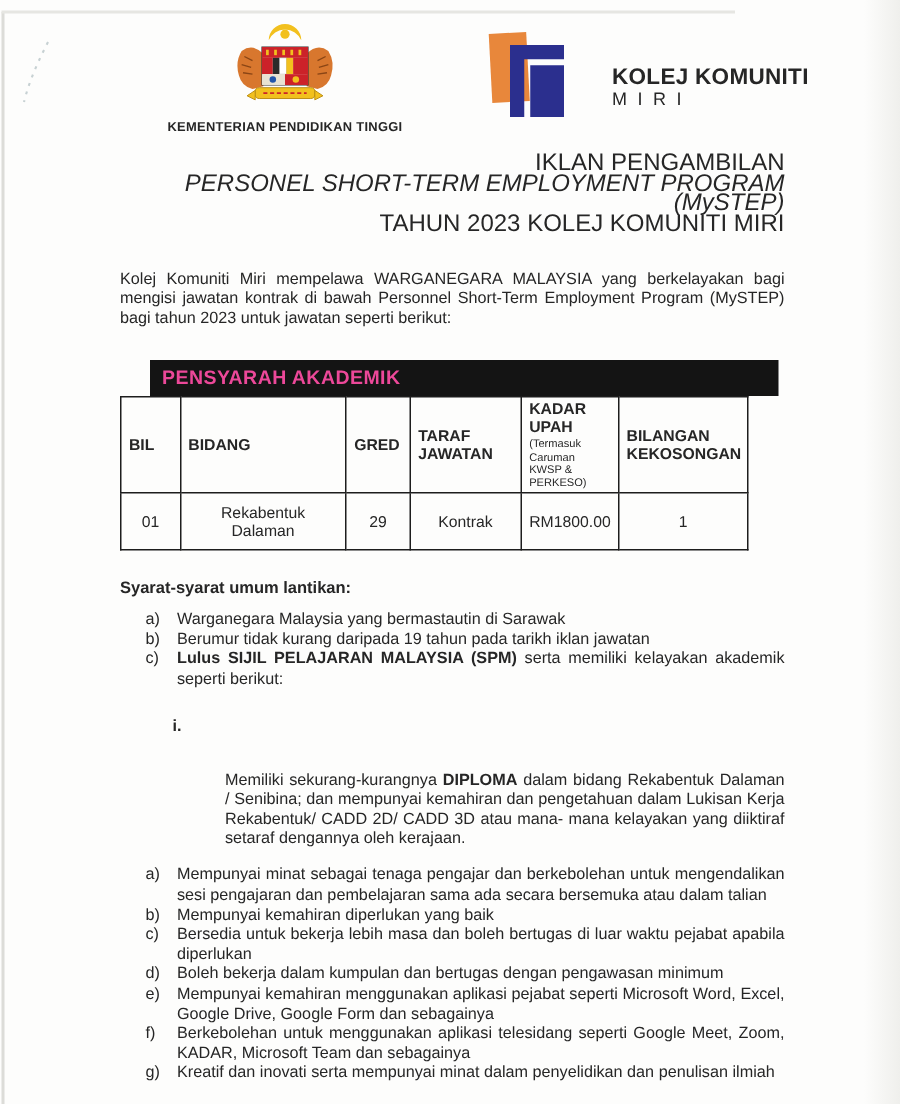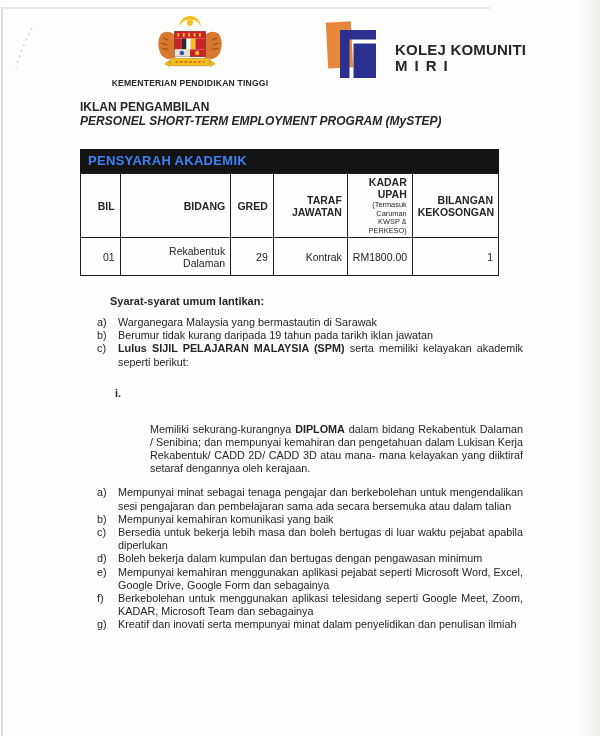--- a/index.html
+++ b/index.html
@@ -15,56 +15,56 @@
   .scan::after{ 
     content:"";position:absolute;left:1px;top:7px;right:110px;height:2px;background:#e6e6e2;
   }
   .content{margin:0 77px 0 80px;}
 
   
   .header-row{display:flex;align-items:flex-start;padding:16px 0 0 102px;}
   .ministry-block{width:176px;text-align:center;}
   .ministry-label{font-size:8.6px;font-weight:bold;letter-spacing:.2px;margin-top:2px;white-space:nowrap;}
   .college-block{display:flex;align-items:center;margin-left:46px;padding-top:4px;}
-  .college-text{margin-left:5px;line-height:1.05;padding-top:14px;}
+  .college-text{margin-left:18px;line-height:1.05;padding-top:14px;}
   .college-line1{font-size:15px;font-weight:bold;letter-spacing:.2px;white-space:nowrap;}
-  .college-line2{font-size:15px;font-weight:700;letter-spacing:7px;}
-
-  
-  .title-block{text-align:left;margin-top:13px;font-weight:bold;font-size:12px;line-height:13.5px;}
+  .college-line2{font-size:12px;font-weight:400;letter-spacing:7px;}
+
+  
+  .title-block{text-align:right;margin-top:13px;font-weight:normal;font-size:16px;line-height:13.5px;}
   .title-line2{font-style:italic;}
 
   
   .intro{margin-top:24px;font-size:10.8px;line-height:13px;text-align:justify;}
 
   
   .vacancy{margin-top:21px;width:419px;}
   .vacancy-caption{
-    box-sizing:border-box;width:419px;height:24px;background:#141414;color:#3b82f6;
-    font-weight:bold;font-size:13px;padding:4px 0 0 8px;letter-spacing:.3px;
+    box-sizing:border-box;width:419px;height:24px;background:#141414;color:#ec4899;
+    font-weight:bold;font-size:13px;padding:4px 0 0 8px;letter-spacing:.3px;margin-left:20px;
   }
   table.vtab{border-collapse:collapse;width:419px;table-layout:fixed;}
   table.vtab td,table.vtab th{
     border:1.6px solid #1d1d1d;font-size:10.5px;padding:2px 5px;
     vertical-align:middle;box-sizing:border-box;
   }
-  table.vtab th{font-weight:bold;text-align:right;margin-left:21px;}
+  table.vtab th{font-weight:bold;text-align:left;margin-left:21px;}
   th.c-bil{width:39px;text-align:center;padding:2px 1px;}
   th.c-bidang{width:109px;}
   th.c-gred{width:42px;}
   th.c-taraf{width:73px;}
   th.c-kadar{width:64px;vertical-align:top;padding-top:4px;}
   th.c-bilangan{width:85px;}
   .kadar-note{display:block;font-weight:normal;font-size:7.4px;line-height:8.5px;margin-top:1px;}
   tr.vrow{height:38px;}
   tr.vhead{height:52px;}
-  tr.vrow td{text-align:right;line-height:12px;}
-
-  
-  .sec-heading{font-weight:bold;font-size:11px;margin-left:30px;}
+  tr.vrow td{text-align:center;line-height:12px;}
+
+  
+  .sec-heading{font-weight:bold;font-size:11px;}
   .g-heading{margin-top:19px;}
   .list{margin-top:9px;margin-left:17px;}
   .li{display:flex;font-size:10.8px;line-height:13.2px;}
   .li-label{width:21px;flex:none;}
   .li-text{flex:1;text-align:justify;}
 
   .field-row{display:flex;margin-top:18px;margin-left:35px;font-size:10.8px;}
   .field-index{width:35px;flex:none;font-weight:bold;}
   .field-heading{font-weight:bold;text-decoration:underline;}
   .field-body{margin-top:24px;margin-left:70px;width:373px;font-size:10.8px;line-height:13.2px;text-align:justify;}
@@ -133,22 +133,24 @@
         <div class="college-line2">MIRI</div>
       </div>
     </div>
   </div>
 
   <div class="content">
 
     <div class="title-block">
       <div>IKLAN PENGAMBILAN</div>
       <div class="title-line2">PERSONEL SHORT-TERM EMPLOYMENT PROGRAM (MySTEP)</div>
-    </div>
-
+      <div>TAHUN 2023 KOLEJ KOMUNITI MIRI</div>
+    </div>
+
+    <p class="intro">Kolej Komuniti Miri mempelawa WARGANEGARA MALAYSIA yang berkelayakan bagi mengisi jawatan kontrak di bawah Personnel Short-Term Employment Program (MySTEP) bagi tahun 2023 untuk jawatan seperti berikut:</p>
 
     <div class="vacancy">
       <div class="vacancy-caption">PENSYARAH AKADEMIK</div>
       <table class="vtab">
         <tbody>
             <tr class="vhead">
           <th class="c-bil">BIL</th>
           <th class="c-bidang">BIDANG</th>
           <th class="c-gred">GRED</th>
           <th class="c-taraf">TARAF JAWATAN</th>
@@ -191,21 +193,21 @@
     </div>
     <p class="field-body"><span>Memiliki sekurang-kurangnya </span><b>DIPLOMA</b><span> dalam bidang Rekabentuk Dalaman / Senibina; dan mempunyai kemahiran dan pengetahuan dalam Lukisan Kerja Rekabentuk/ CADD 2D/ CADD 3D atau mana- mana kelayakan yang diiktiraf setaraf dengannya oleh kerajaan.</span></p>
 
     <div class="list">
       <div class="li">
         <span class="li-label">a)</span>
         <span class="li-text">Mempunyai minat sebagai tenaga pengajar dan berkebolehan untuk mengendalikan sesi pengajaran dan pembelajaran sama ada secara bersemuka atau dalam talian</span>
       </div>
       <div class="li">
         <span class="li-label">b)</span>
-        <span class="li-text">Mempunyai kemahiran komunikasi yang baik</span>
+        <span class="li-text">Mempunyai kemahiran diperlukan yang baik</span>
       </div>
       <div class="li">
         <span class="li-label">c)</span>
         <span class="li-text">Bersedia untuk bekerja lebih masa dan boleh bertugas di luar waktu pejabat apabila diperlukan</span>
       </div>
       <div class="li">
         <span class="li-label">d)</span>
         <span class="li-text">Boleh bekerja dalam kumpulan dan bertugas dengan pengawasan minimum</span>
       </div>
       <div class="li">

